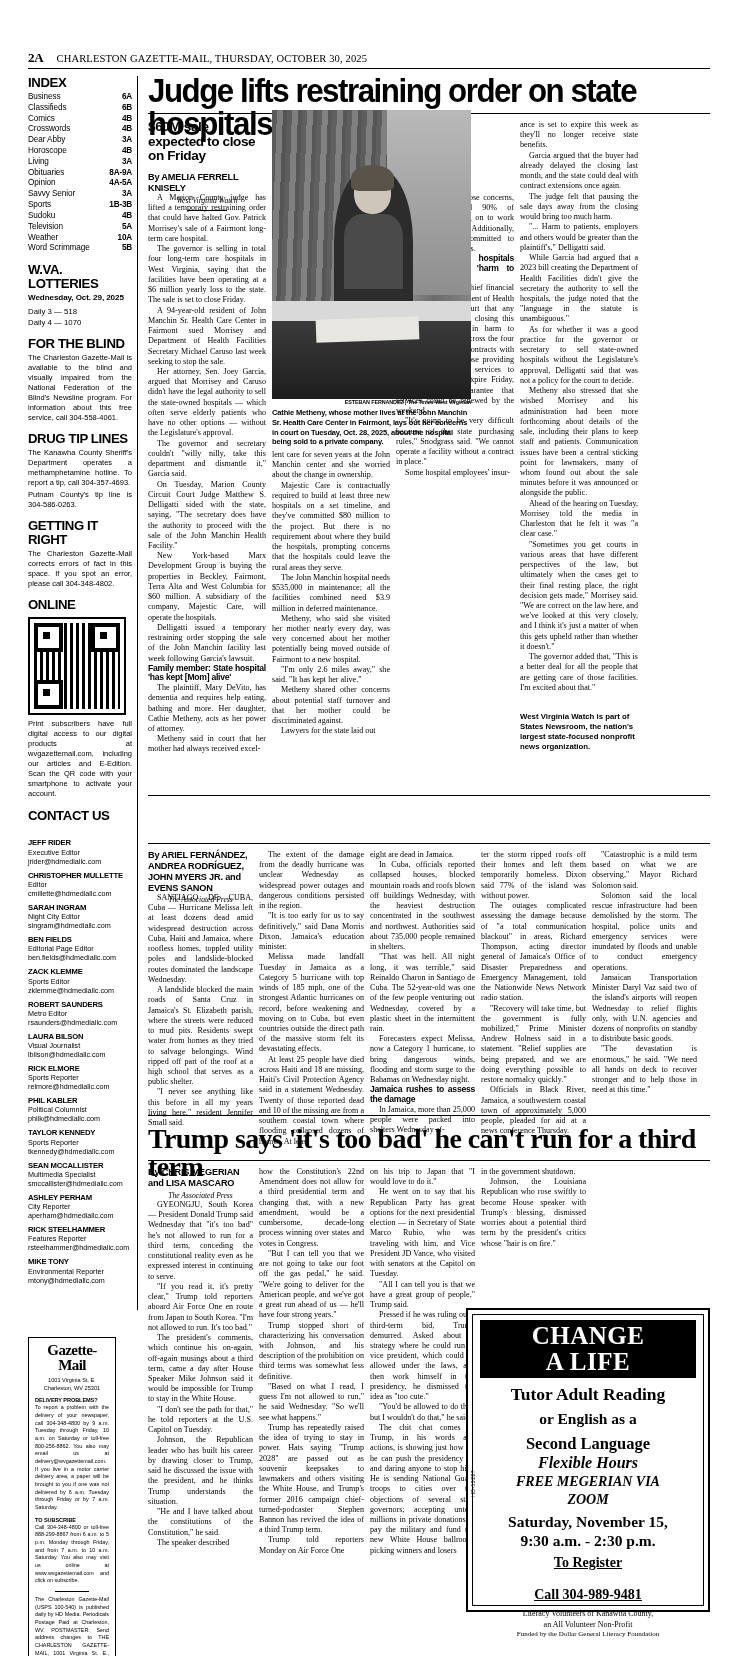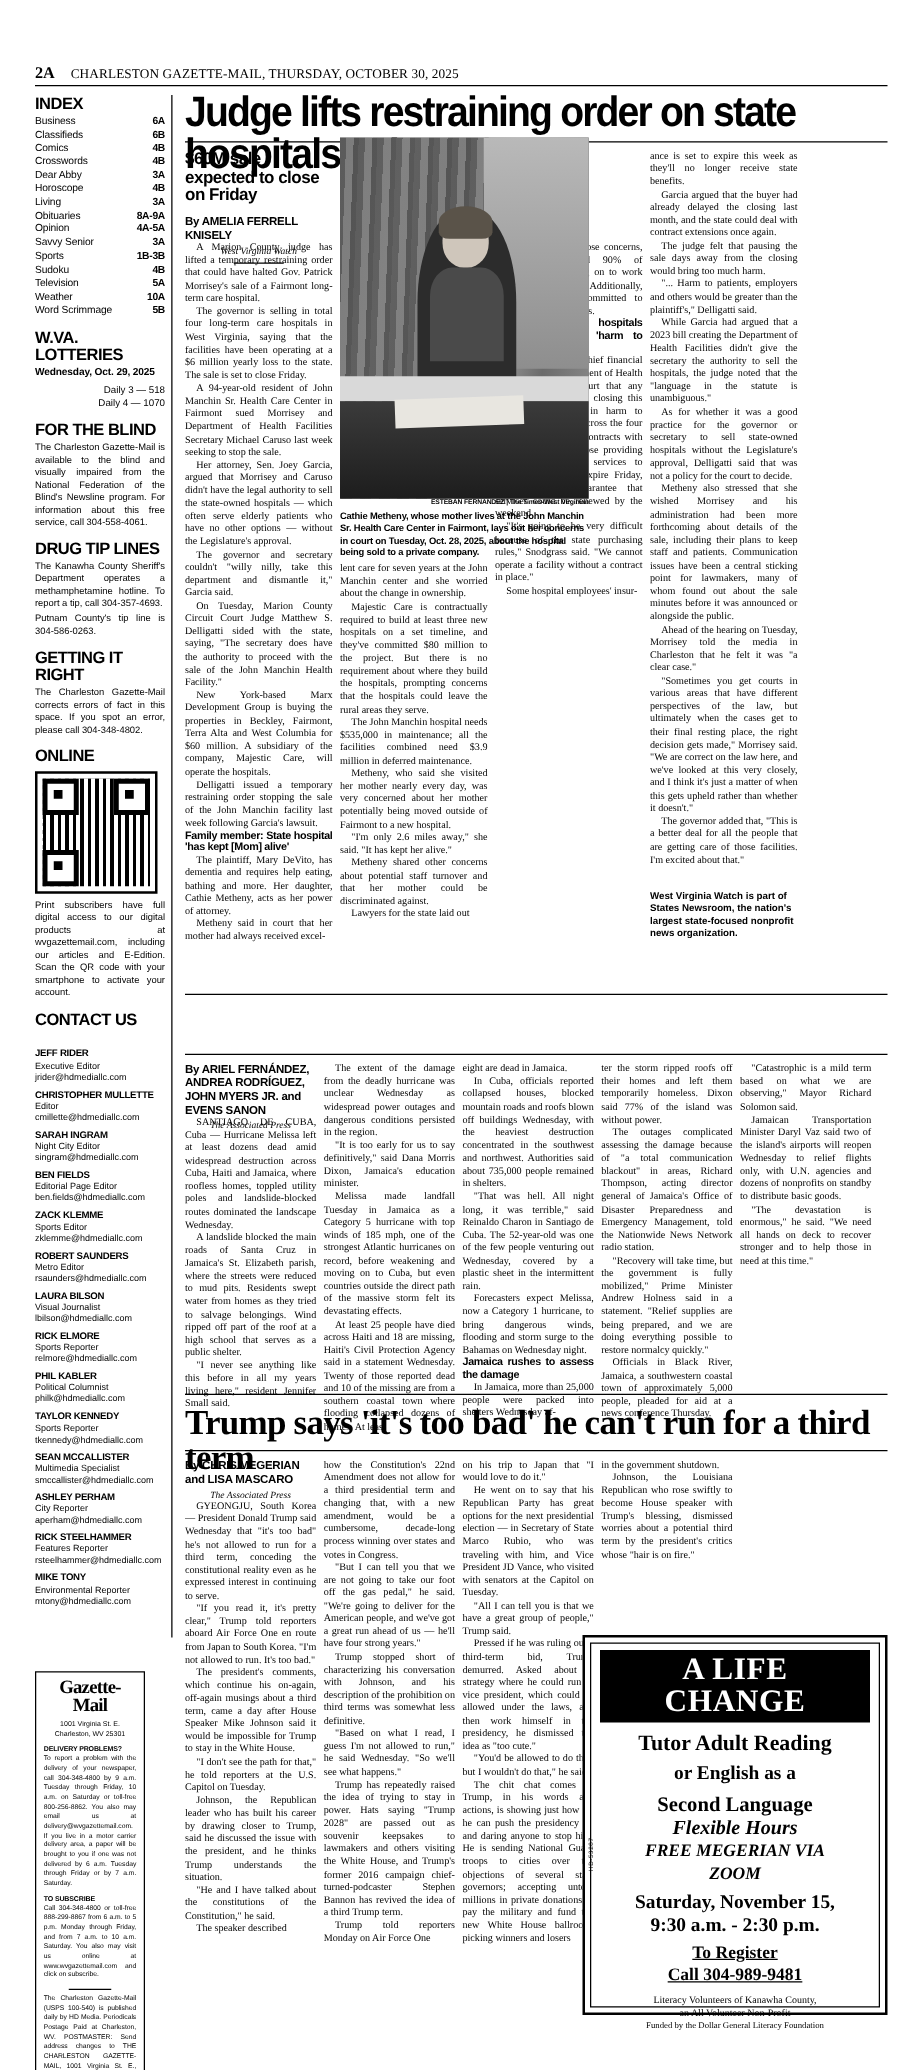--- a/index.html
+++ b/index.html
@@ -15,21 +15,21 @@
   
   .rail{position:absolute;left:28px;top:76px;width:104px;}
   .rail-h{font-family:"Liberation Sans",sans-serif;font-weight:bold;font-size:13.2px;letter-spacing:-.4px;margin:0 0 2px;line-height:1.05;}
   .idx-row{display:flex;justify-content:space-between;font-family:"Liberation Sans",sans-serif;font-size:8.2px;line-height:1.32;}
   .idx-row .nm{letter-spacing:-.1px;}
   .idx-row .pg{font-weight:bold;letter-spacing:-.2px;}
   .rail-sub{font-family:"Liberation Sans",sans-serif;font-weight:bold;font-size:8.1px;margin-top:1px;letter-spacing:-.1px;}
   .rail-p{font-family:"Liberation Sans",sans-serif;font-size:7.5px;line-height:1.34;margin:2px 0 0;text-align:justify;}
   .gap{height:9px;}
   .gap-s{height:5px;}
-  .lot-line{font-family:"Liberation Sans",sans-serif;font-size:7.8px;line-height:1.35;text-align:right;}
+  .lot-line{font-family:"Liberation Sans",sans-serif;font-size:7.8px;line-height:1.35;}
 
   .qr{width:86px;height:86px;margin:5px 0 4px 0;border:2px solid #000;padding:4px;background:#fff;}
   .qr-inner{width:100%;height:100%;background:
      repeating-linear-gradient(90deg,#000 0 3px,#fff 3px 6px),
      repeating-linear-gradient(0deg,#000 0 3px,transparent 3px 6px);
      background-blend-mode:screen;position:relative;}
   .qr-eye{position:absolute;width:21px;height:21px;border:4px solid #000;background:#fff;}
   .qr-eye::after{content:"";position:absolute;left:5px;top:5px;width:7px;height:7px;background:#000;}
   .qr-e1{left:0;top:0;} .qr-e2{right:0;top:0;} .qr-e3{left:0;bottom:0;}
 
@@ -405,20 +405,21 @@
       <p>In Jamaica, more than 25,000 people were packed into shelters Wednesday af-</p>
     </div>
   <div class="col" id="s2c4" style="left:481px;top:850px;width:105px;">
       <p class="noind">ter the storm ripped roofs off their homes and left them temporarily homeless. Dixon said 77% of the island was without power.</p>
       <p>The outages complicated assessing the damage because of "a total communication blackout" in areas, Richard Thompson, acting director general of Jamaica's Office of Disaster Preparedness and Emergency Management, told the Nationwide News Network radio station.</p>
       <p>"Recovery will take time, but the government is fully mobilized," Prime Minister Andrew Holness said in a statement. "Relief supplies are being prepared, and we are doing everything possible to restore normalcy quickly."</p>
       <p>Officials in Black River, Jamaica, a southwestern coastal town of approximately 5,000 people, pleaded for aid at a news conference Thursday.</p>
     </div>
   <div class="col" id="s2c5" style="left:592px;top:850px;width:105px;">
       <p>"Catastrophic is a mild term based on what we are observing," Mayor Richard Solomon said.</p>
+      <p>Solomon said the local rescue infrastructure had been demolished by the storm. The hospital, police units and emergency services were inundated by floods and unable to conduct emergency operations.</p>
       <p>Jamaican Transportation Minister Daryl Vaz said two of the island's airports will reopen Wednesday to relief flights only, with U.N. agencies and dozens of nonprofits on standby to distribute basic goods.</p>
       <p>"The devastation is enormous," he said. "We need all hands on deck to recover stronger and to help those in need at this time."</p>
     </div>
 
   <div class="rule" style="left:148px;top:1115px;width:562px;border-top-width:1.6px;"></div>
   <div class="hl3">Trump says 'it's too bad' he can't run for a third term</div>
   <div class="rule" style="left:148px;top:1160px;width:562px;"></div>
 
   <div style="position:absolute;left:148px;top:1167px;width:105px;">
     <div class="byline" style="margin-top:0;">By CHRIS MEGERIAN and LISA MASCARO</div>
@@ -451,33 +452,33 @@
       <p>The chit chat comes as Trump, in his words and actions, is showing just how far he can push the presidency — and daring anyone to stop him. He is sending National Guard troops to cities over the objections of several state governors; accepting untold millions in private donations to pay the military and fund the new White House ballroom, picking winners and losers</p>
     </div>
   <div class="col" id="s3c4" style="left:481px;top:1167px;width:105px;">
       <p class="noind">in the government shutdown.</p>
       <p>Johnson, the Louisiana Republican who rose swiftly to become House speaker with Trump's blessing, dismissed worries about a potential third term by the president's critics whose "hair is on fire."</p>
     </div>
 
   <div class="ad">
     <div class="ad-inner">
       <div class="ad-band">
+        <div>CHANGE</div>
         <div>A LIFE</div>
-        <div>CHANGE</div>
       </div>
       <div class="ad-l1">Tutor Adult Reading</div>
       <div class="ad-l1" style="font-size:15.5px;">or English as a</div>
       <div class="ad-l1" style="font-size:16.5px;">Second Language</div>
       <div class="ad-l2">Flexible Hours</div>
       <div class="ad-l3">FREE MEGERIAN VIA</div>
       <div class="ad-l3">ZOOM</div>
       <div class="ad-l4">Saturday, November 15,</div>
       <div class="ad-l4" style="margin-top:1px;">9:30 a.m. - 2:30 p.m.</div>
       <div class="ad-l5">To Register</div>
-      <div class="ad-l5" style="margin-top:2px;">Call 304-989-9481</div>
+      <div class="ad-l5" style="margin-top:16px;">Call 304-989-9481</div>
       <div class="ad-foot">Literacy Volunteers of Kanawha County,</div>
       <div class="ad-foot" style="margin-top:0;">an All Volunteer Non-Profit</div>
       <div class="ad-foot2">Funded by the Dollar General Literacy Foundation</div>
     </div>
   </div>
   <div class="ad-code">HD-53287</div>
 
 </div>
 
 </body></html>

